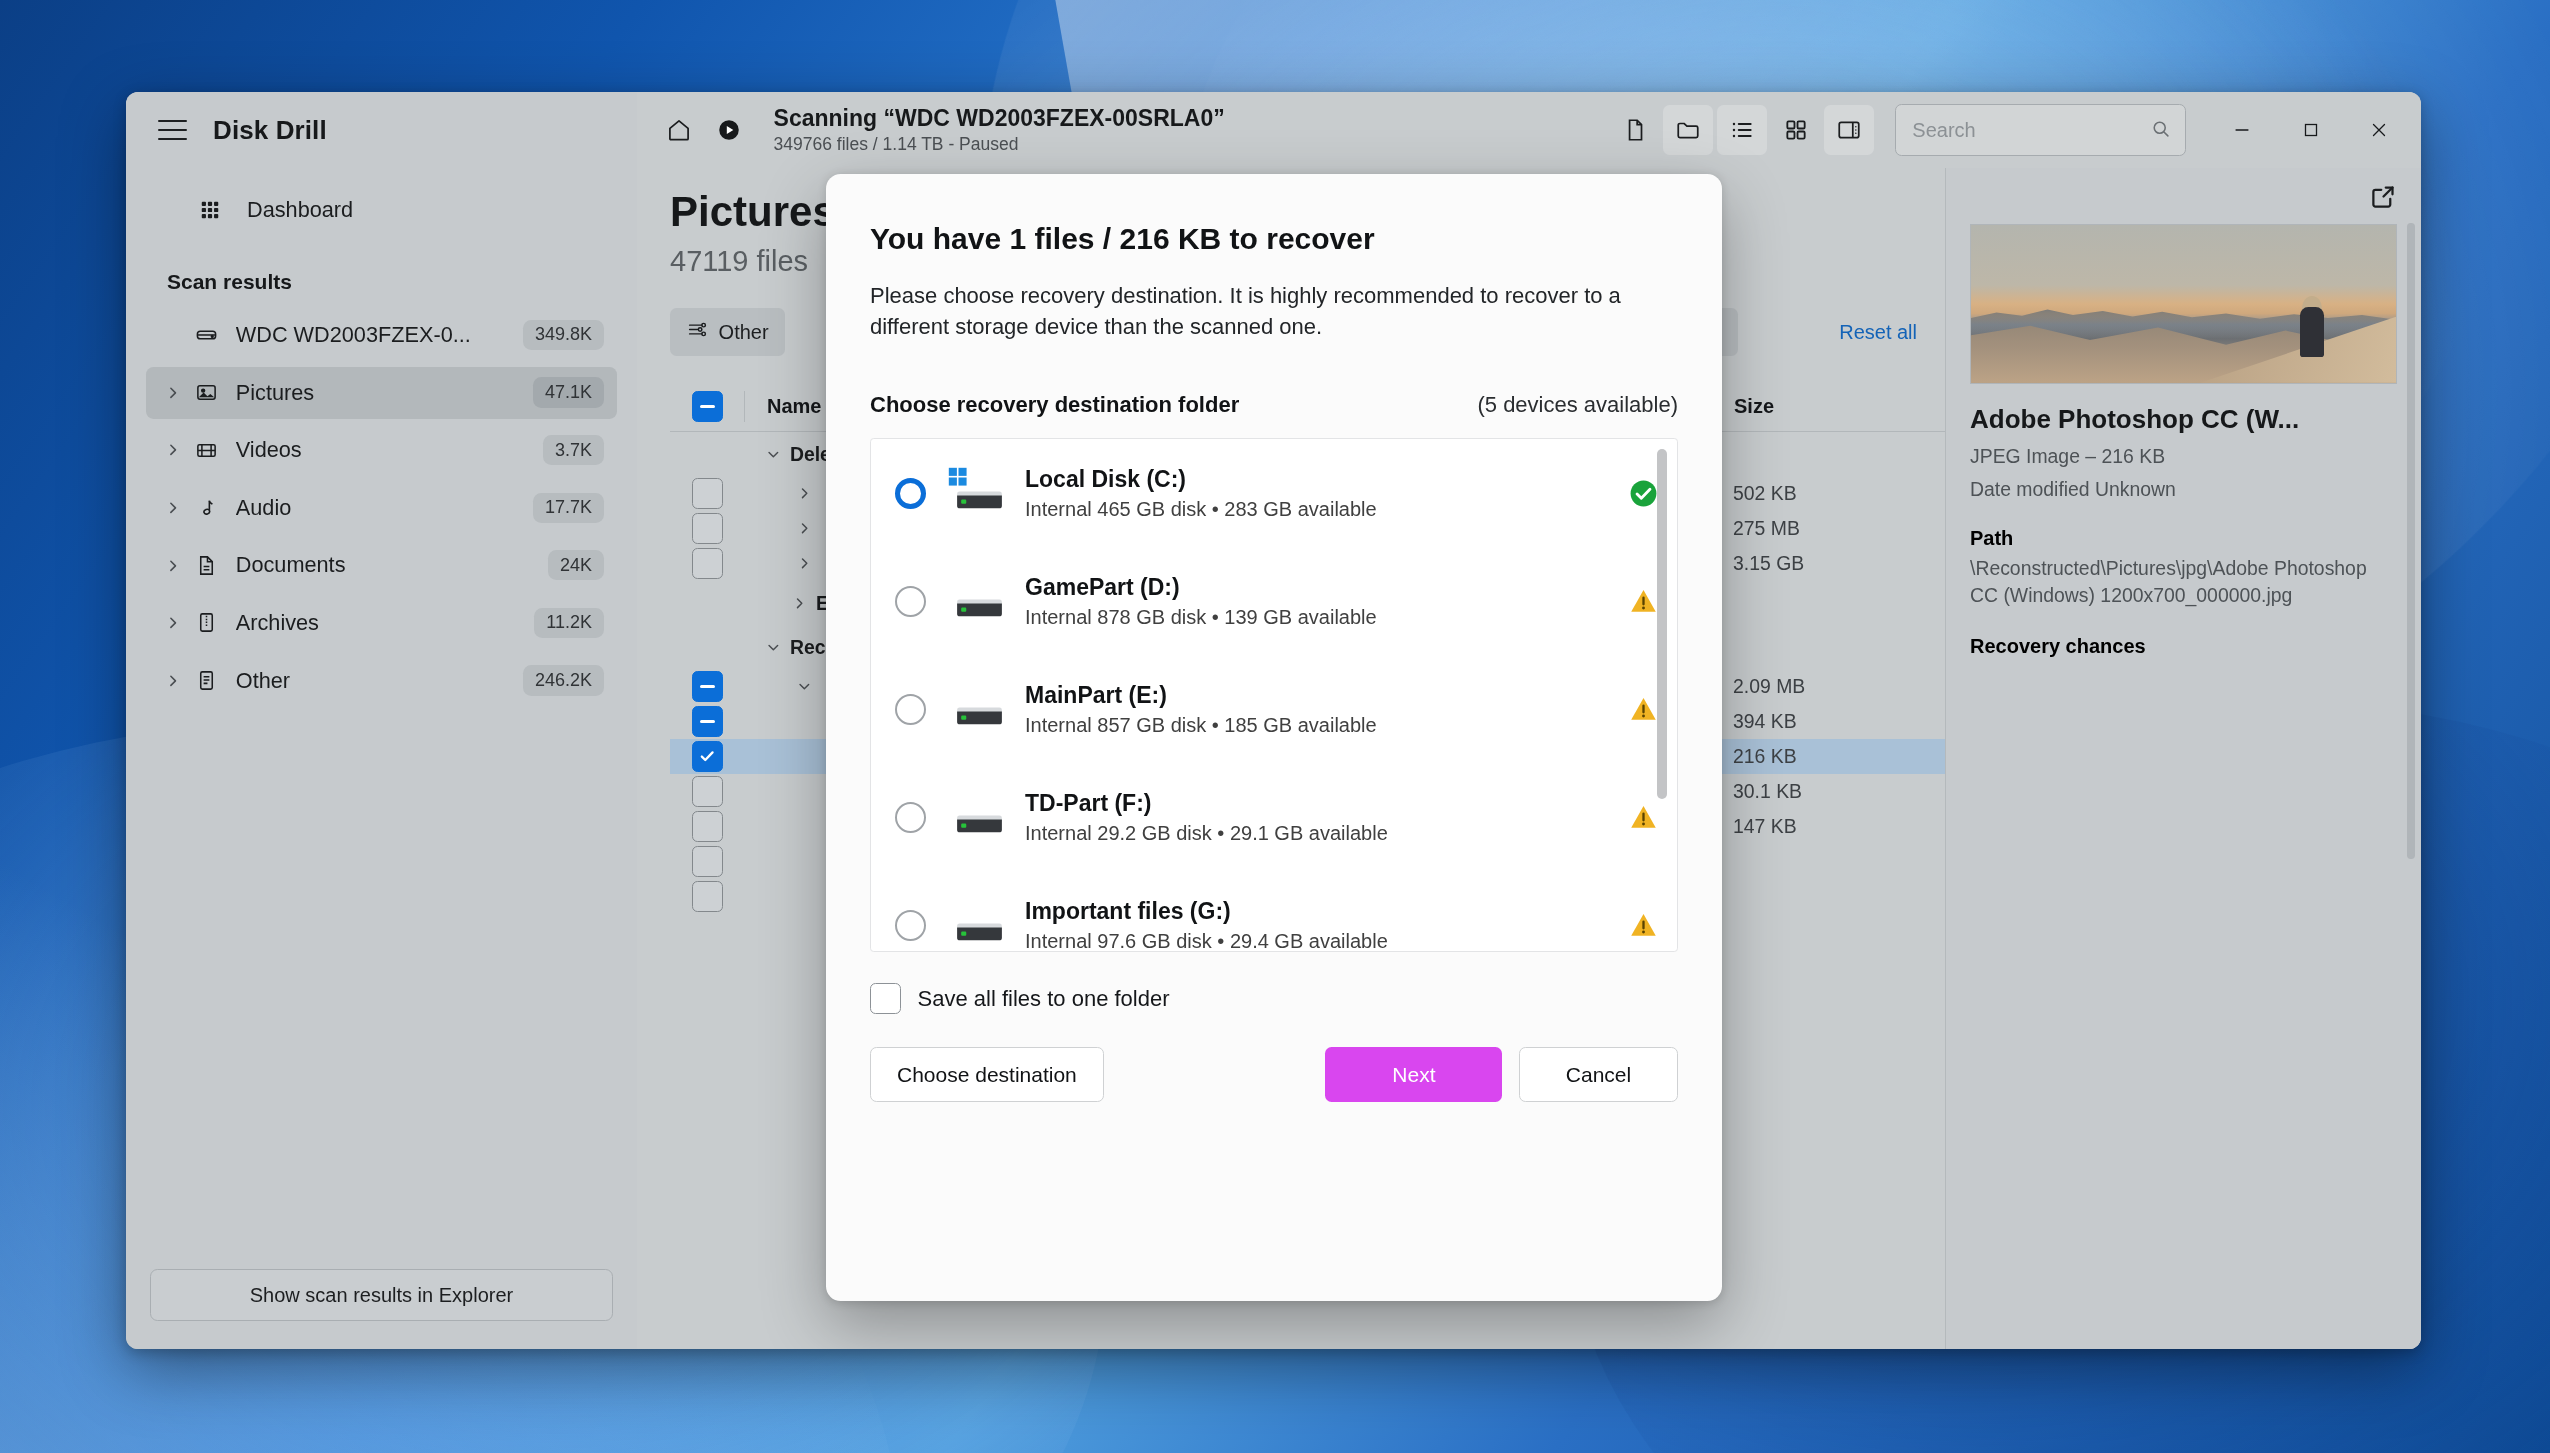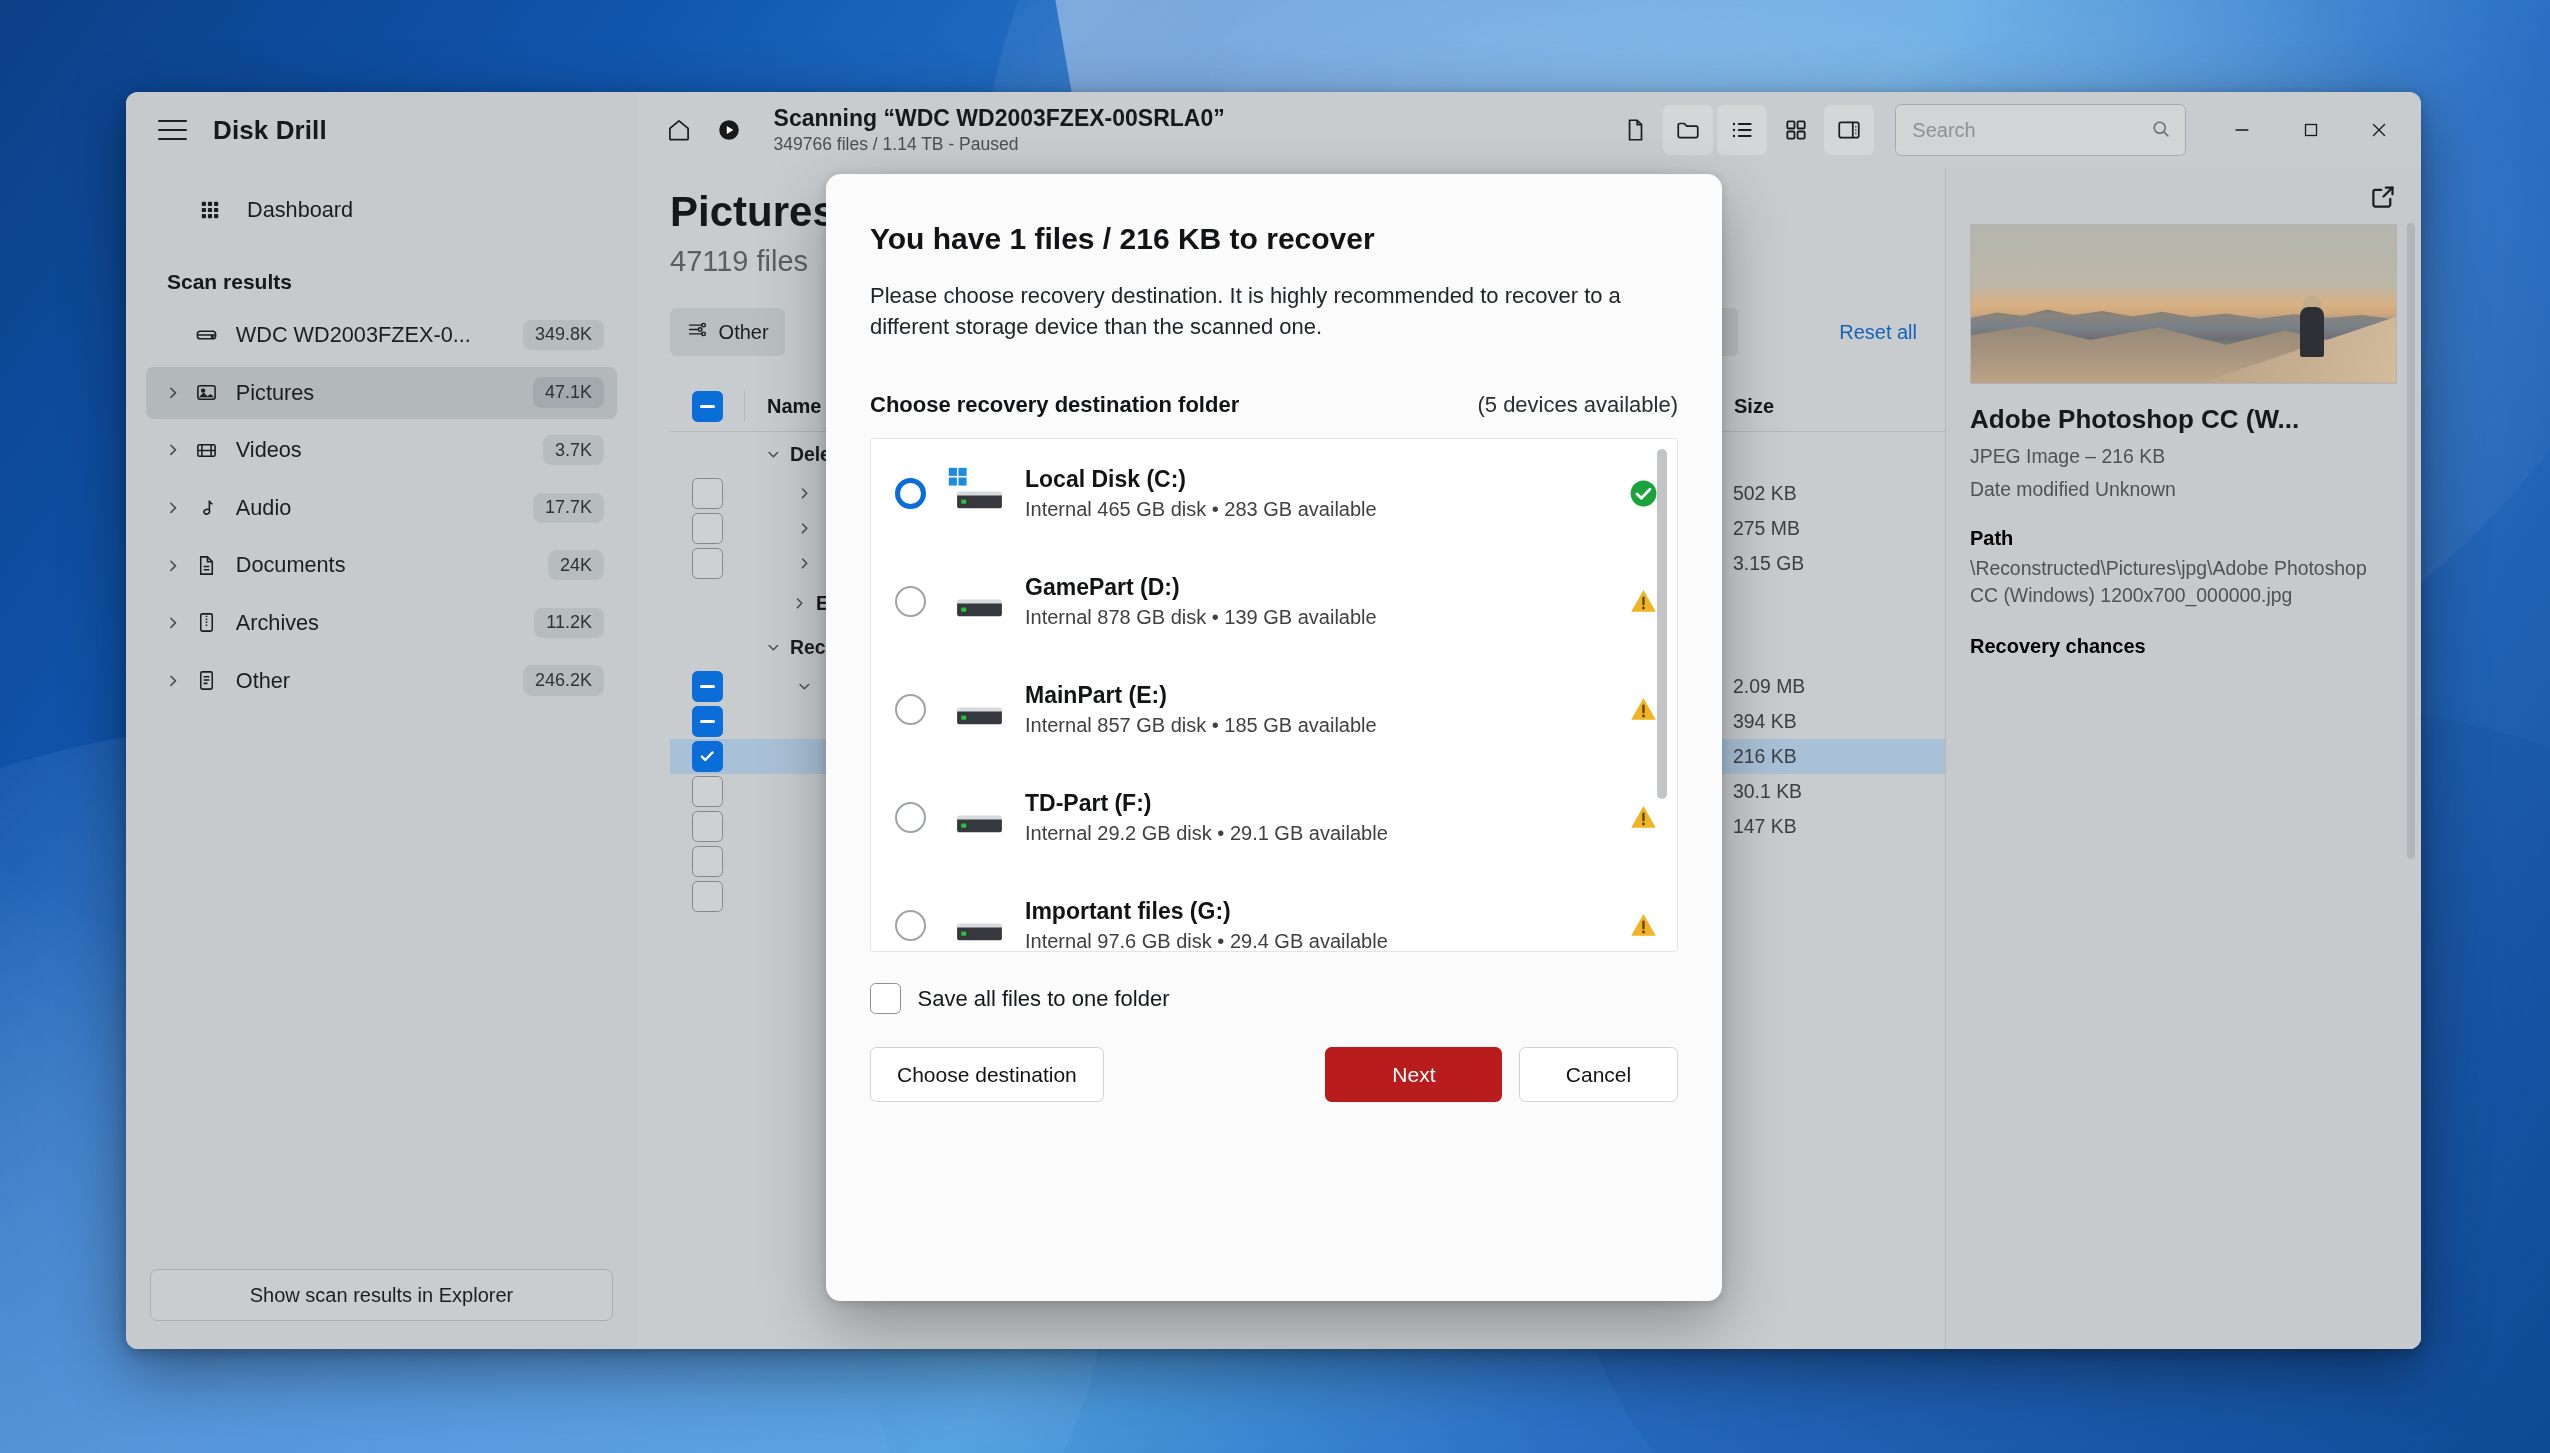--- a/index.html
+++ b/index.html
@@ -221,21 +221,21 @@
   .dev-status svg { width: 31px; height: 31px; }
 
   .md-checkrow { display: flex; align-items: center; margin-top: 31px; gap: 16.6px; }
   .md-cb { width: 31px; height: 31px; border: 1.7px solid #8d9297; border-radius: 5.5px; background: #fff;
            flex: none; cursor: pointer; }
   .md-cb-label { font-size: 22px; color: #15171a; cursor: pointer; }
   .md-footer { display: flex; align-items: center; margin-top: 33px; }
   .btn { height: 55px; border-radius: 6.5px; display: flex; align-items: center; justify-content: center;
          font-size: 21px; cursor: pointer; font-family: inherit; }
   .btn-secondary { background: #fff; border: 0.9px solid #cfd1d3; color: #111315; padding: 0 26px; }
-  .btn-primary { background: #b91c1c; color: #fff; width: 177px; }
+  .btn-primary { background: #d946ef; color: #fff; width: 177px; }
   .btn-cancel { background: #fff; border: 0.9px solid #cfd1d3; color: #111315; width: 159px; }
   .md-footer .right-group { margin-left: auto; display: flex; gap: 16.6px; }
 </style>
 </head>
 <body>
 
 <div class="wp-swoosh wp1"></div>
 <div class="wp-swoosh wp2"></div>
 <div class="wp-swoosh wp3"></div>
 <div class="wp-swoosh wp4"></div>

